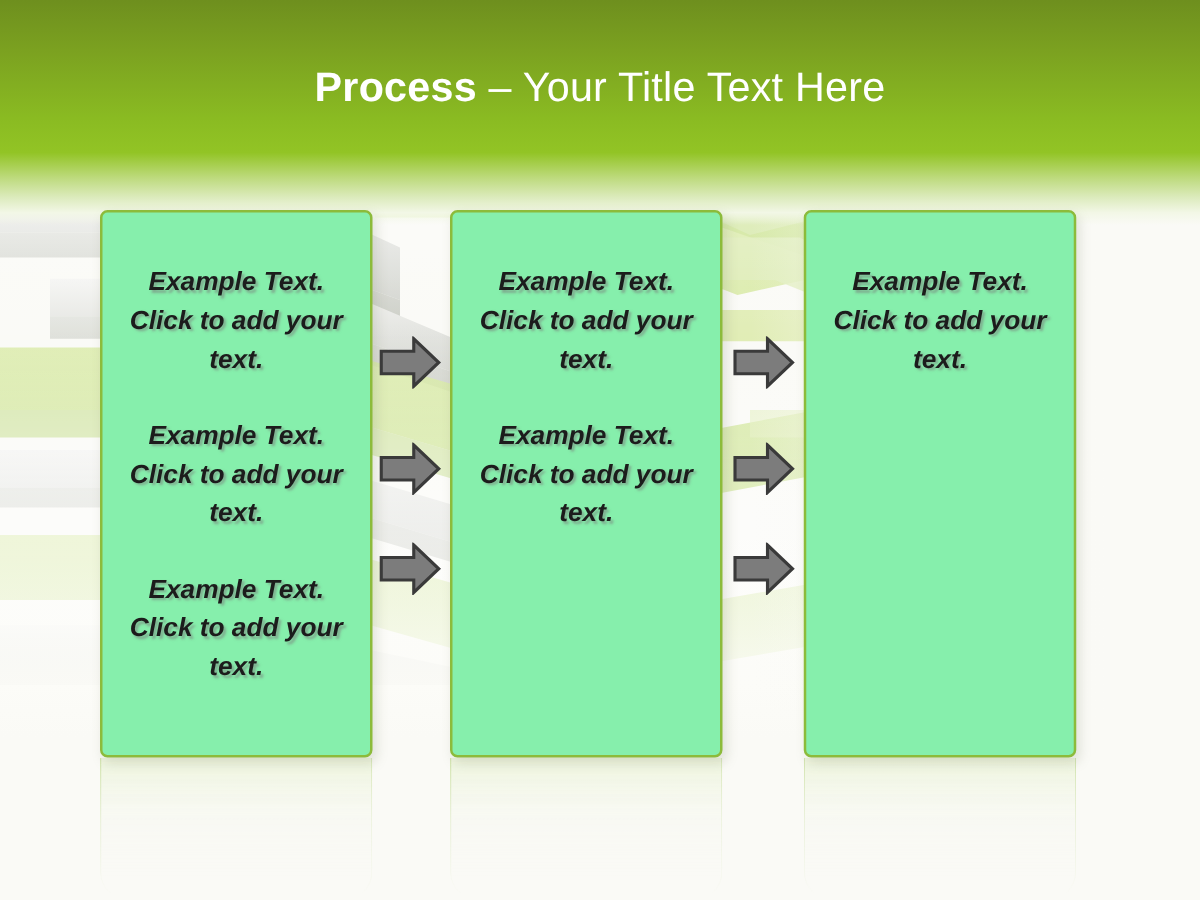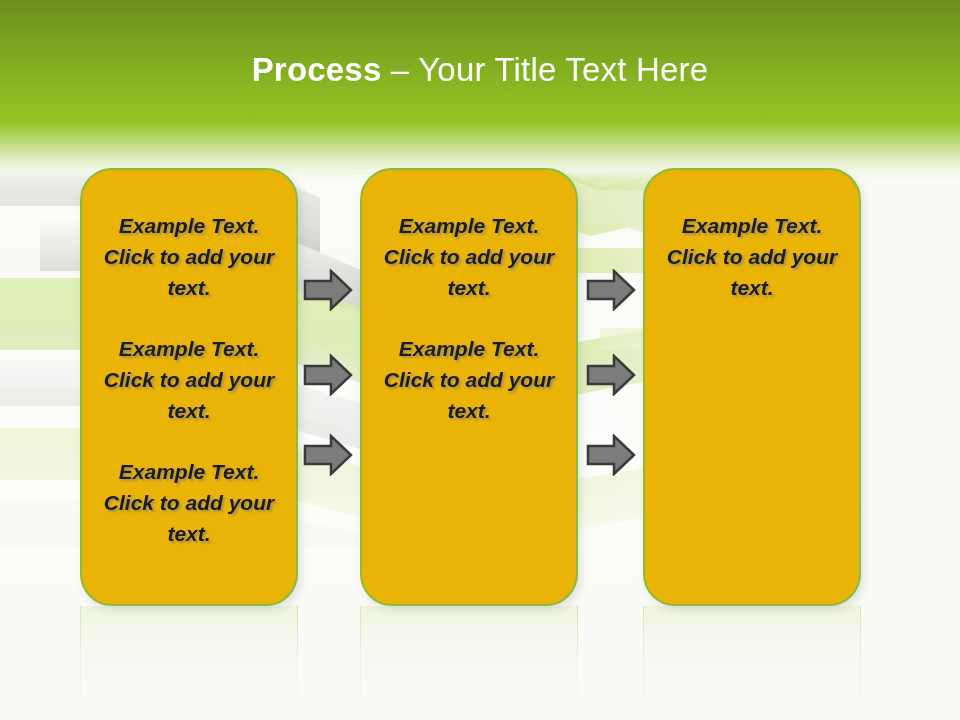--- a/index.html
+++ b/index.html
@@ -80,22 +80,22 @@
     white-space: nowrap;
   }
   .title .t-bold { font-weight: bold; }
   .title .t-reg  { font-weight: normal; }
 
   
   .box {
     position: absolute;
     box-sizing: border-box;
     border: 2.5px solid #8CBB3B;
-    border-radius: 32px;
-    background: #eab308;
+    border-radius: 6px;
+    background: #86efac;
     box-shadow: 3px 4px 9px rgba(120,130,100,0.20);
   }
   .box-inner {
     position: absolute;
     left: 12px;
     right: 12px;
     top: 40px;
   }
 
   .para {

